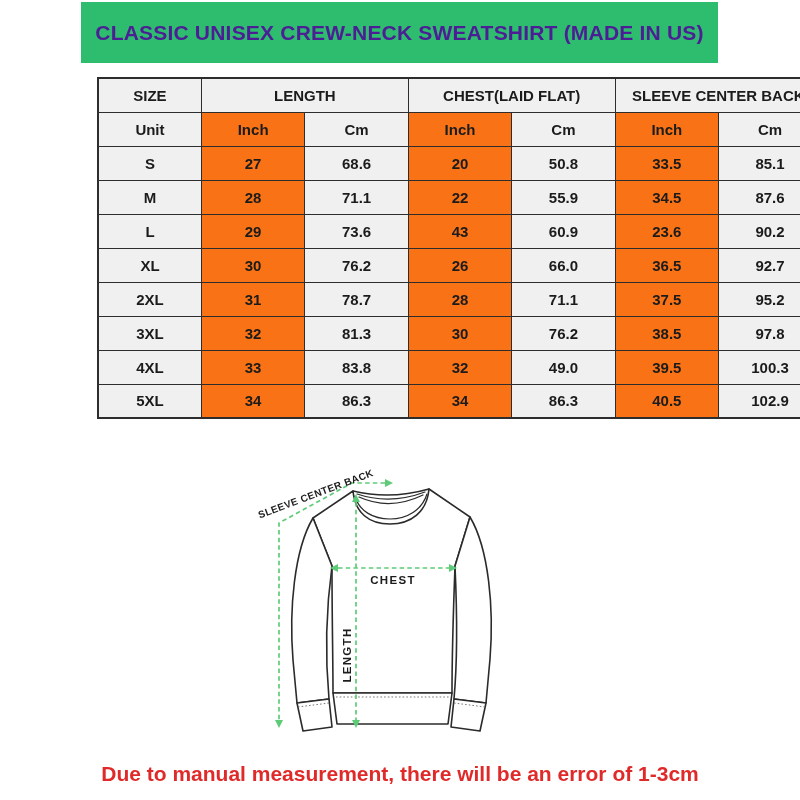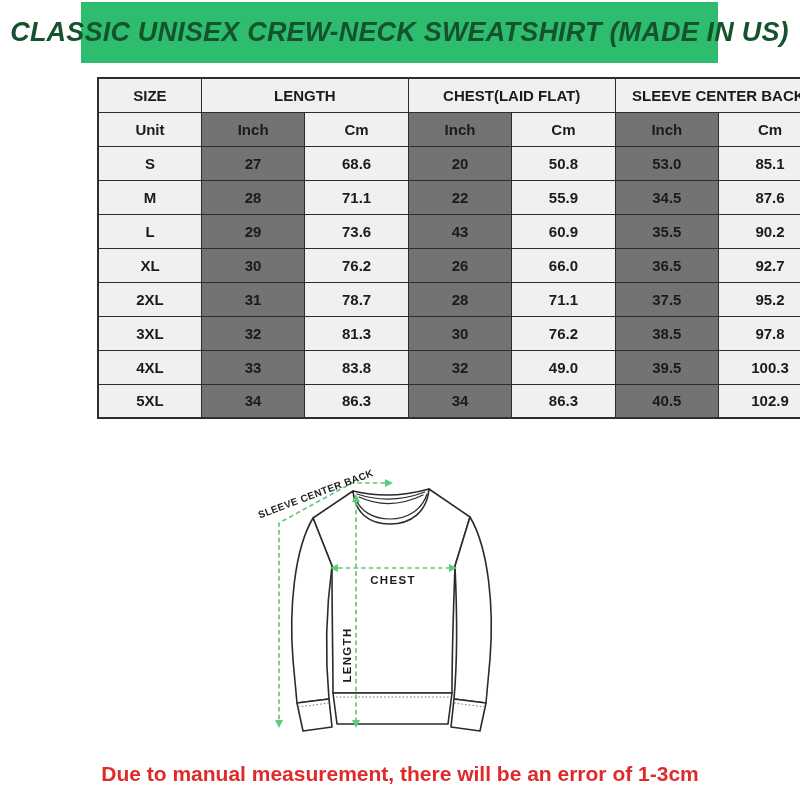--- a/index.html
+++ b/index.html
@@ -17,39 +17,38 @@
     font-family: "Liberation Sans", "DejaVu Sans", sans-serif;
   }
   .page { position: relative; width: 800px; height: 800px; background: #fff; overflow: hidden; }
 
   .header-bar {
     position: absolute; left: 81px; top: 2px; width: 637px; height: 61px;
     background: var(--header-green);
     display: flex; align-items: center; justify-content: center;
   }
   .header-bar span {
-    color: #14532d; font-weight: bold; font-size: 27px; letter-spacing: 0.2px;
+    color: #4c1d95; font-weight: bold; font-size: 21px; letter-spacing: 0.2px;
     white-space: nowrap;
-    font-style: italic;
   }
 
   table.size-table {
     position: absolute; left: 97px; top: 77px; width: 726px;
     border-collapse: collapse; table-layout: fixed;
     border: 2px solid var(--border-dark);
   }
   .size-table th, .size-table td {
     border: 1.5px solid var(--border-dark);
     height: 34px; padding: 0;
     text-align: center; vertical-align: middle;
     font-weight: bold; font-size: 15px; color: var(--text-dark);
     background: #fff;
   }
   .size-table .gray { background: var(--cell-gray); }
-  .size-table .white { background: #737373; }
+  .size-table .white { background: #f97316; }
 
   .diagram {
     position: absolute; left: 240px; top: 450px; width: 320px; height: 310px;
   }
   .outline-stroke { stroke: #2b2b2b; stroke-width: 1.6; fill: #ffffff; stroke-linejoin: round; stroke-linecap: round; }
   .detail-stroke  { stroke: #2b2b2b; stroke-width: 1.2; fill: none; stroke-linecap: round; }
   .stitch-stroke  { stroke: #6a6a6a; stroke-width: 0.9; fill: none; stroke-dasharray: 1.6 2.1; }
   .arrow-stroke   { stroke: var(--arrow-green); stroke-width: 1.7; fill: none; stroke-dasharray: 4.5 3.2; }
   .arrow-head     { fill: var(--arrow-green); stroke: none; }
   .diagram-label  {
@@ -101,39 +100,39 @@
         <th class="gray">Cm</th>
       </tr>
     </thead>
     <tbody id="size-rows">
         <tr>
           <td class="gray">S</td>
           <td class="white">27</td>
           <td class="gray">68.6</td>
           <td class="white">20</td>
           <td class="gray">50.8</td>
-          <td class="white">53.0</td>
+          <td class="white">33.5</td>
           <td class="gray">85.1</td>
         </tr>
         <tr>
           <td class="gray">M</td>
           <td class="white">28</td>
           <td class="gray">71.1</td>
           <td class="white">22</td>
           <td class="gray">55.9</td>
           <td class="white">34.5</td>
           <td class="gray">87.6</td>
         </tr>
         <tr>
           <td class="gray">L</td>
           <td class="white">29</td>
           <td class="gray">73.6</td>
           <td class="white">43</td>
           <td class="gray">60.9</td>
-          <td class="white">35.5</td>
+          <td class="white">23.6</td>
           <td class="gray">90.2</td>
         </tr>
         <tr>
           <td class="gray">XL</td>
           <td class="white">30</td>
           <td class="gray">76.2</td>
           <td class="white">26</td>
           <td class="gray">66.0</td>
           <td class="white">36.5</td>
           <td class="gray">92.7</td>

